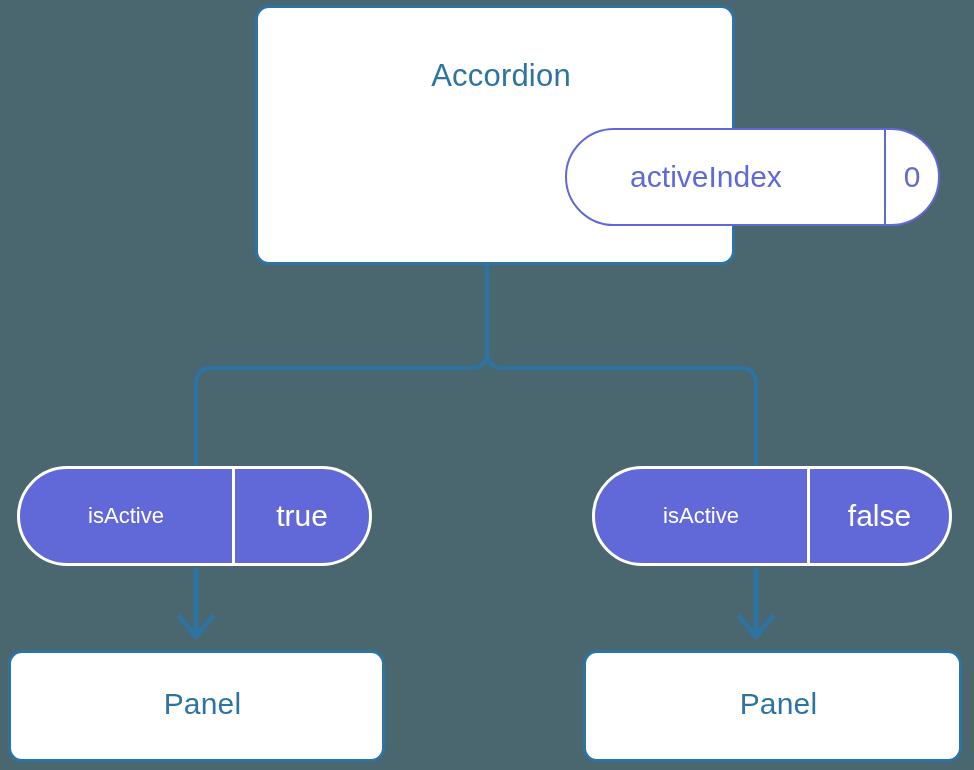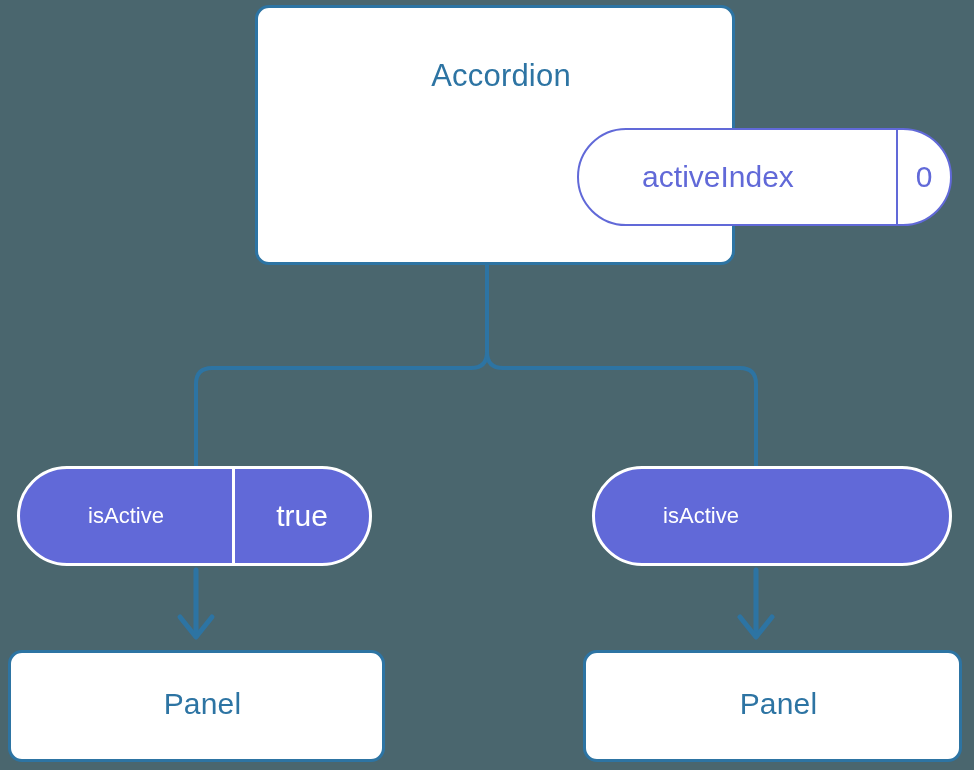--- a/index.html
+++ b/index.html
@@ -108,21 +108,21 @@
   .pill.filled .pill-val {
     color: #ffffff;
   }
   .pill.filled .pill-val {
     border-left: 3px solid #ffffff;
     text-align: right;
   }
 
   
   #pill-active-index {
-    left: 319px;
+    left: 307px;
     top: 120px;
     width: 375px;
     height: 98px;
     gap: 39px;
   }
   #pill-active-index .pill-key { width: 278px; font-size: 30px; }
   #pill-active-index .pill-val { flex: 1;      font-size: 30px; }
 
   
   .pill.isactive { top: 466px; height: 100px; }
@@ -167,19 +167,20 @@
     <div class="pill-key">isActive</div>
     <div class="pill-val">true</div>
   </div>
 
   <div class="card panel-card" id="panel-card-left">
     <div class="card-title">Panel</div>
   </div>
 
   <div class="pill filled isactive" id="pill-is-active-right">
     <div class="pill-key">isActive</div>
+    <div class="pill-val">false</div>
   </div>
 
   <div class="card panel-card" id="panel-card-right">
     <div class="card-title">Panel</div>
   </div>
 
 </div>
 
 </body></html>

